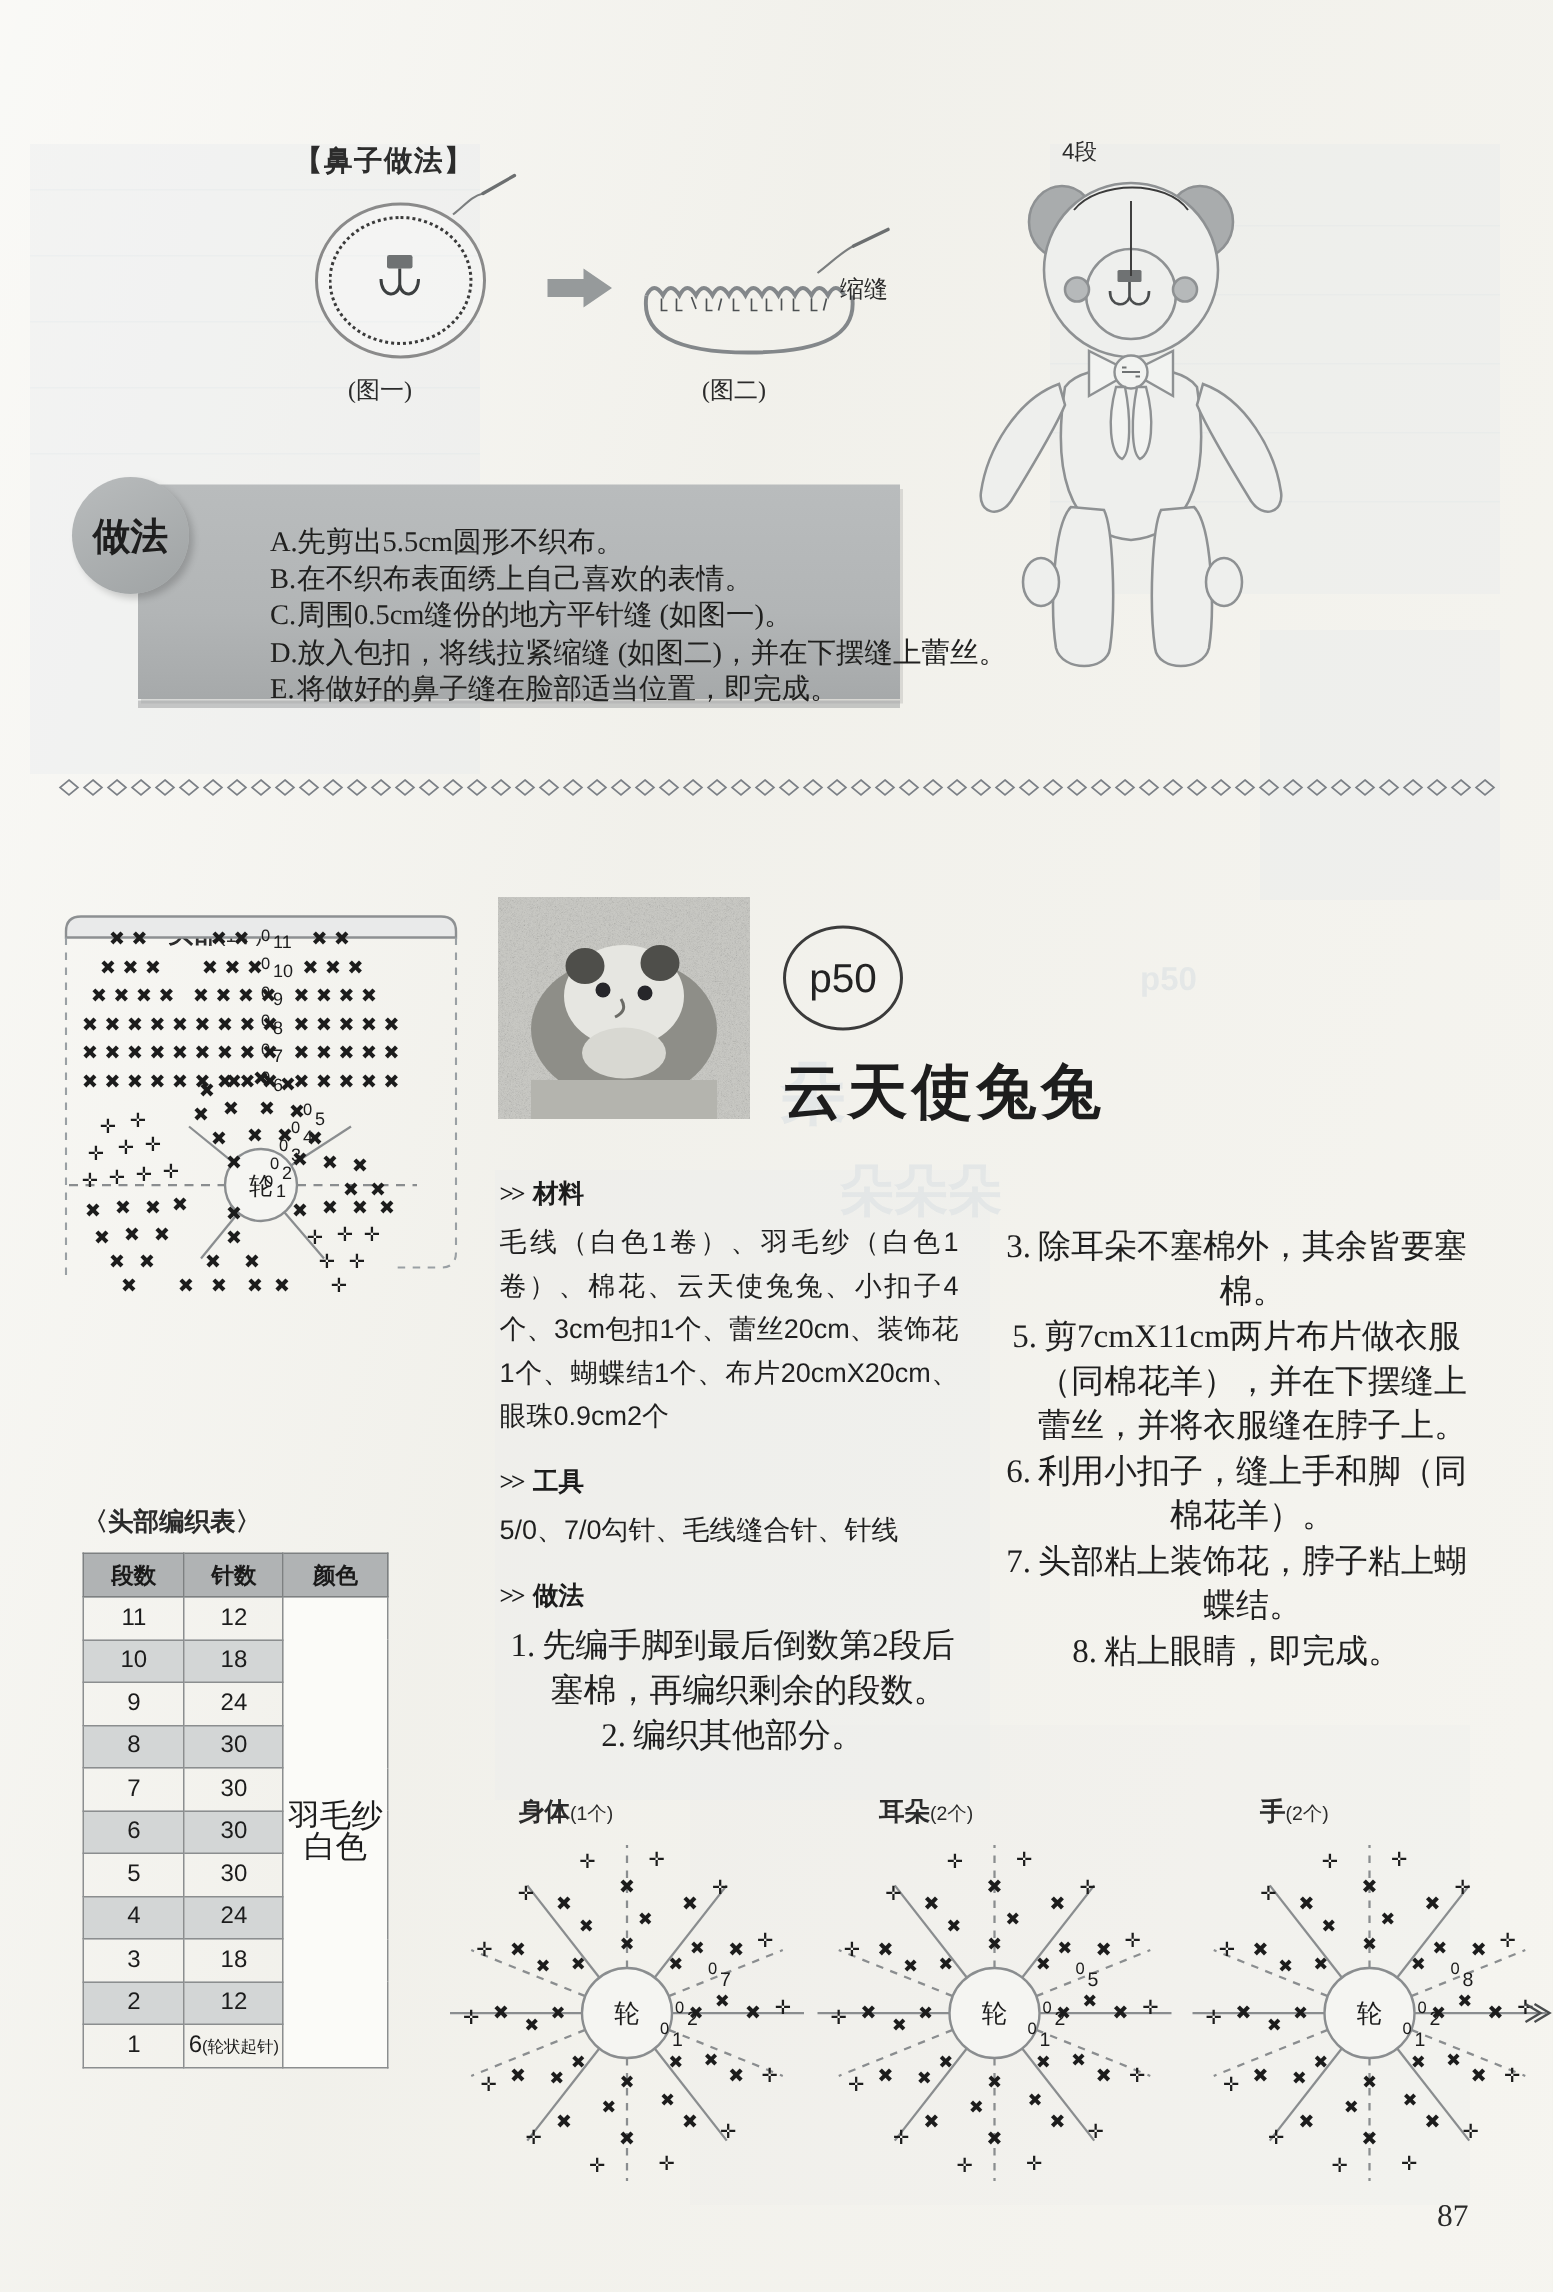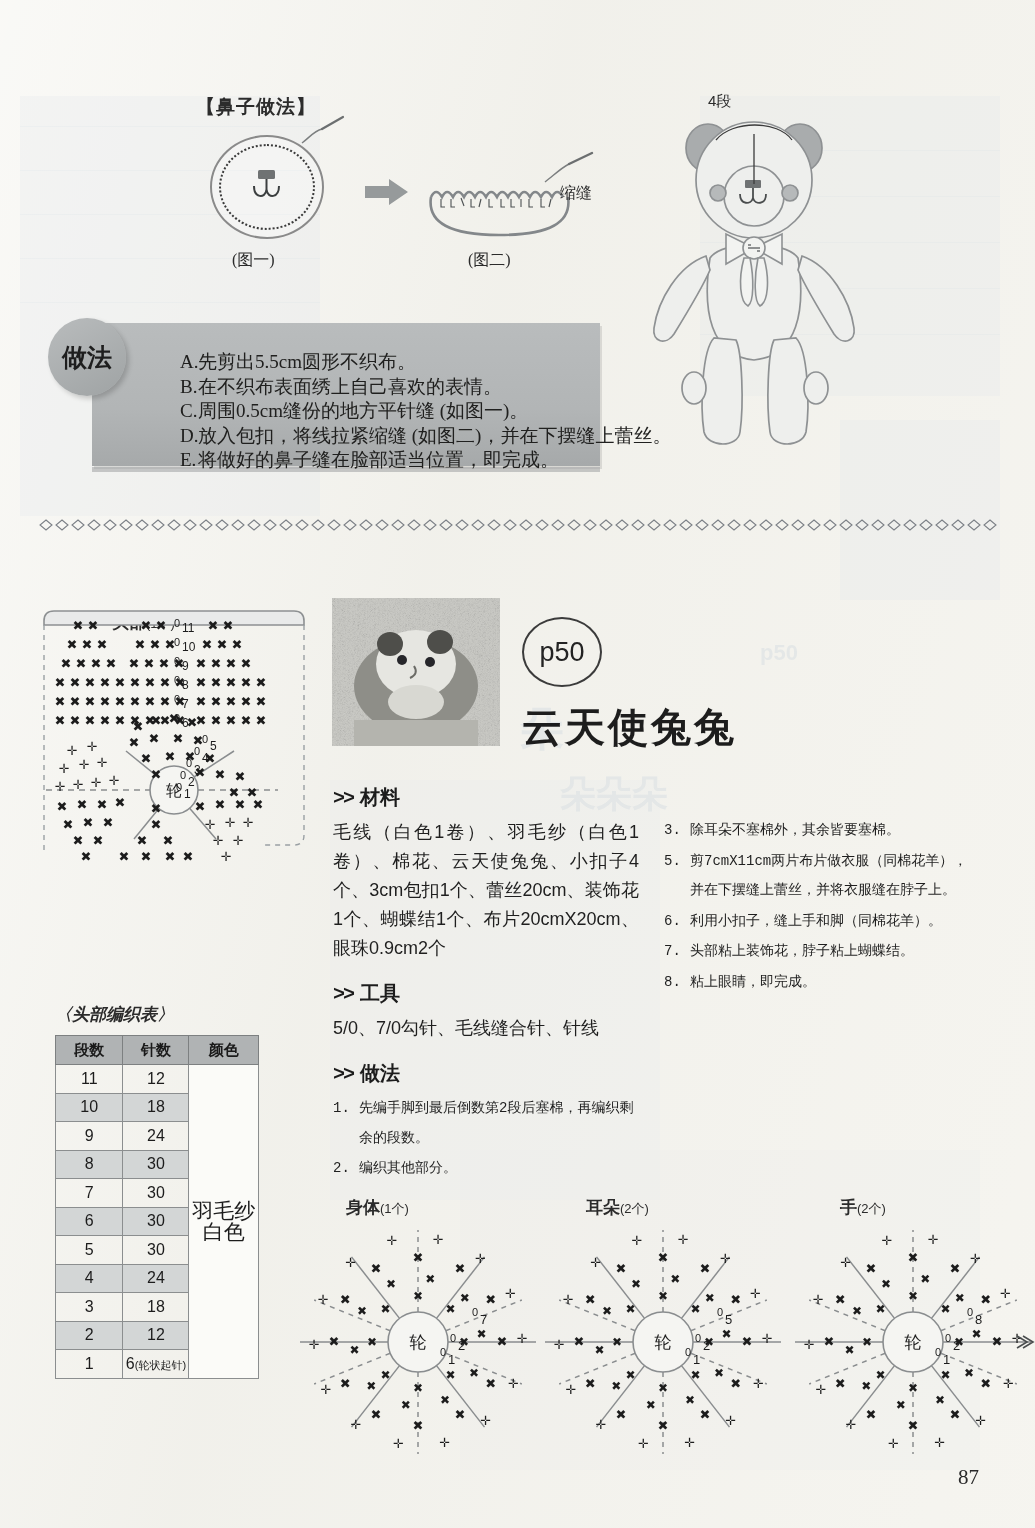--- a/index.html
+++ b/index.html
@@ -77,35 +77,35 @@
     background:#b9b9b5;overflow:hidden;}
   .p50{position:absolute;left:522px;top:617px;width:76px;height:66px;border:2.5px solid #3b3b3b;
     border-radius:50%;display:flex;align-items:center;justify-content:center;
     font-family:"Liberation Sans","DejaVu Sans",sans-serif;font-size:27px;color:#232323;}
   .maintitle{position:absolute;left:522px;top:700px;font-size:40px;font-weight:bold;
     letter-spacing:3px;font-family:"Liberation Sans","DejaVu Sans",sans-serif;color:#1d1d1d;}
 
   
   .colA{position:absolute;left:333px;top:784px;width:306px;}
   .colB{position:absolute;left:664px;top:816px;width:316px;}
-  .hdr{font-size:20px;font-weight:bold;font-family:Liberation Mono, monospace;
+  .hdr{font-size:17px;font-weight:bold;font-family:Liberation Serif, serif;
     margin:0 0 7px 0;color:#1c1c1c;}
   .hdr .ar{letter-spacing:-2px;margin-right:7px;}
   .body-cn{font-size:18px;line-height:29px;text-align:justify;text-justify:inter-ideograph;
     font-family:"Liberation Sans","DejaVu Sans",sans-serif;color:#1f1f1f;}
   .gap{height:17px;}
   ol.steps{margin:0;padding:0;list-style:none;}
-  ol.steps li{font-size:14px;line-height:29.5px;
-    font-family:Liberation Mono, monospace;color:#1f1f1f;
-    padding-left:26px;text-indent:-26px;margin-bottom:1px;}
+  ol.steps li{font-size:22px;line-height:29.5px;
+    font-family:Liberation Serif, serif;color:#1f1f1f;
+    padding-left:26px;text-indent:-26px;margin-bottom:1px;text-align:center;}
   ol.steps li .num{display:inline-block;width:26px;text-indent:0;}
 
   
   .tbl-title{position:absolute;left:55px;top:1003px;font-size:17px;font-weight:bold;
-    font-family:"Liberation Sans","DejaVu Sans",sans-serif;font-style:italic;}
+    font-family:"Liberation Sans","DejaVu Sans",sans-serif;}
   table.knit{position:absolute;left:55px;top:1035px;border-collapse:collapse;width:204px;
     font-family:"Liberation Sans","DejaVu Sans",sans-serif;}
   table.knit th{background:#b0b3b4;color:#1a1a1a;font-size:15px;font-weight:bold;
     height:26px;border:1px solid #7d8081;}
   table.knit td{border:1px solid #8b8e8f;text-align:center;font-size:16px;height:25.5px;color:#1c1c1c;}
   table.knit tr.alt td{background:#d3d6d6;}
   table.knit tr td.colorcell{background:#fbfbf8;font-size:21px;line-height:21px;width:70px;}
   table.knit td .sub{font-size:11px;}
 
   

